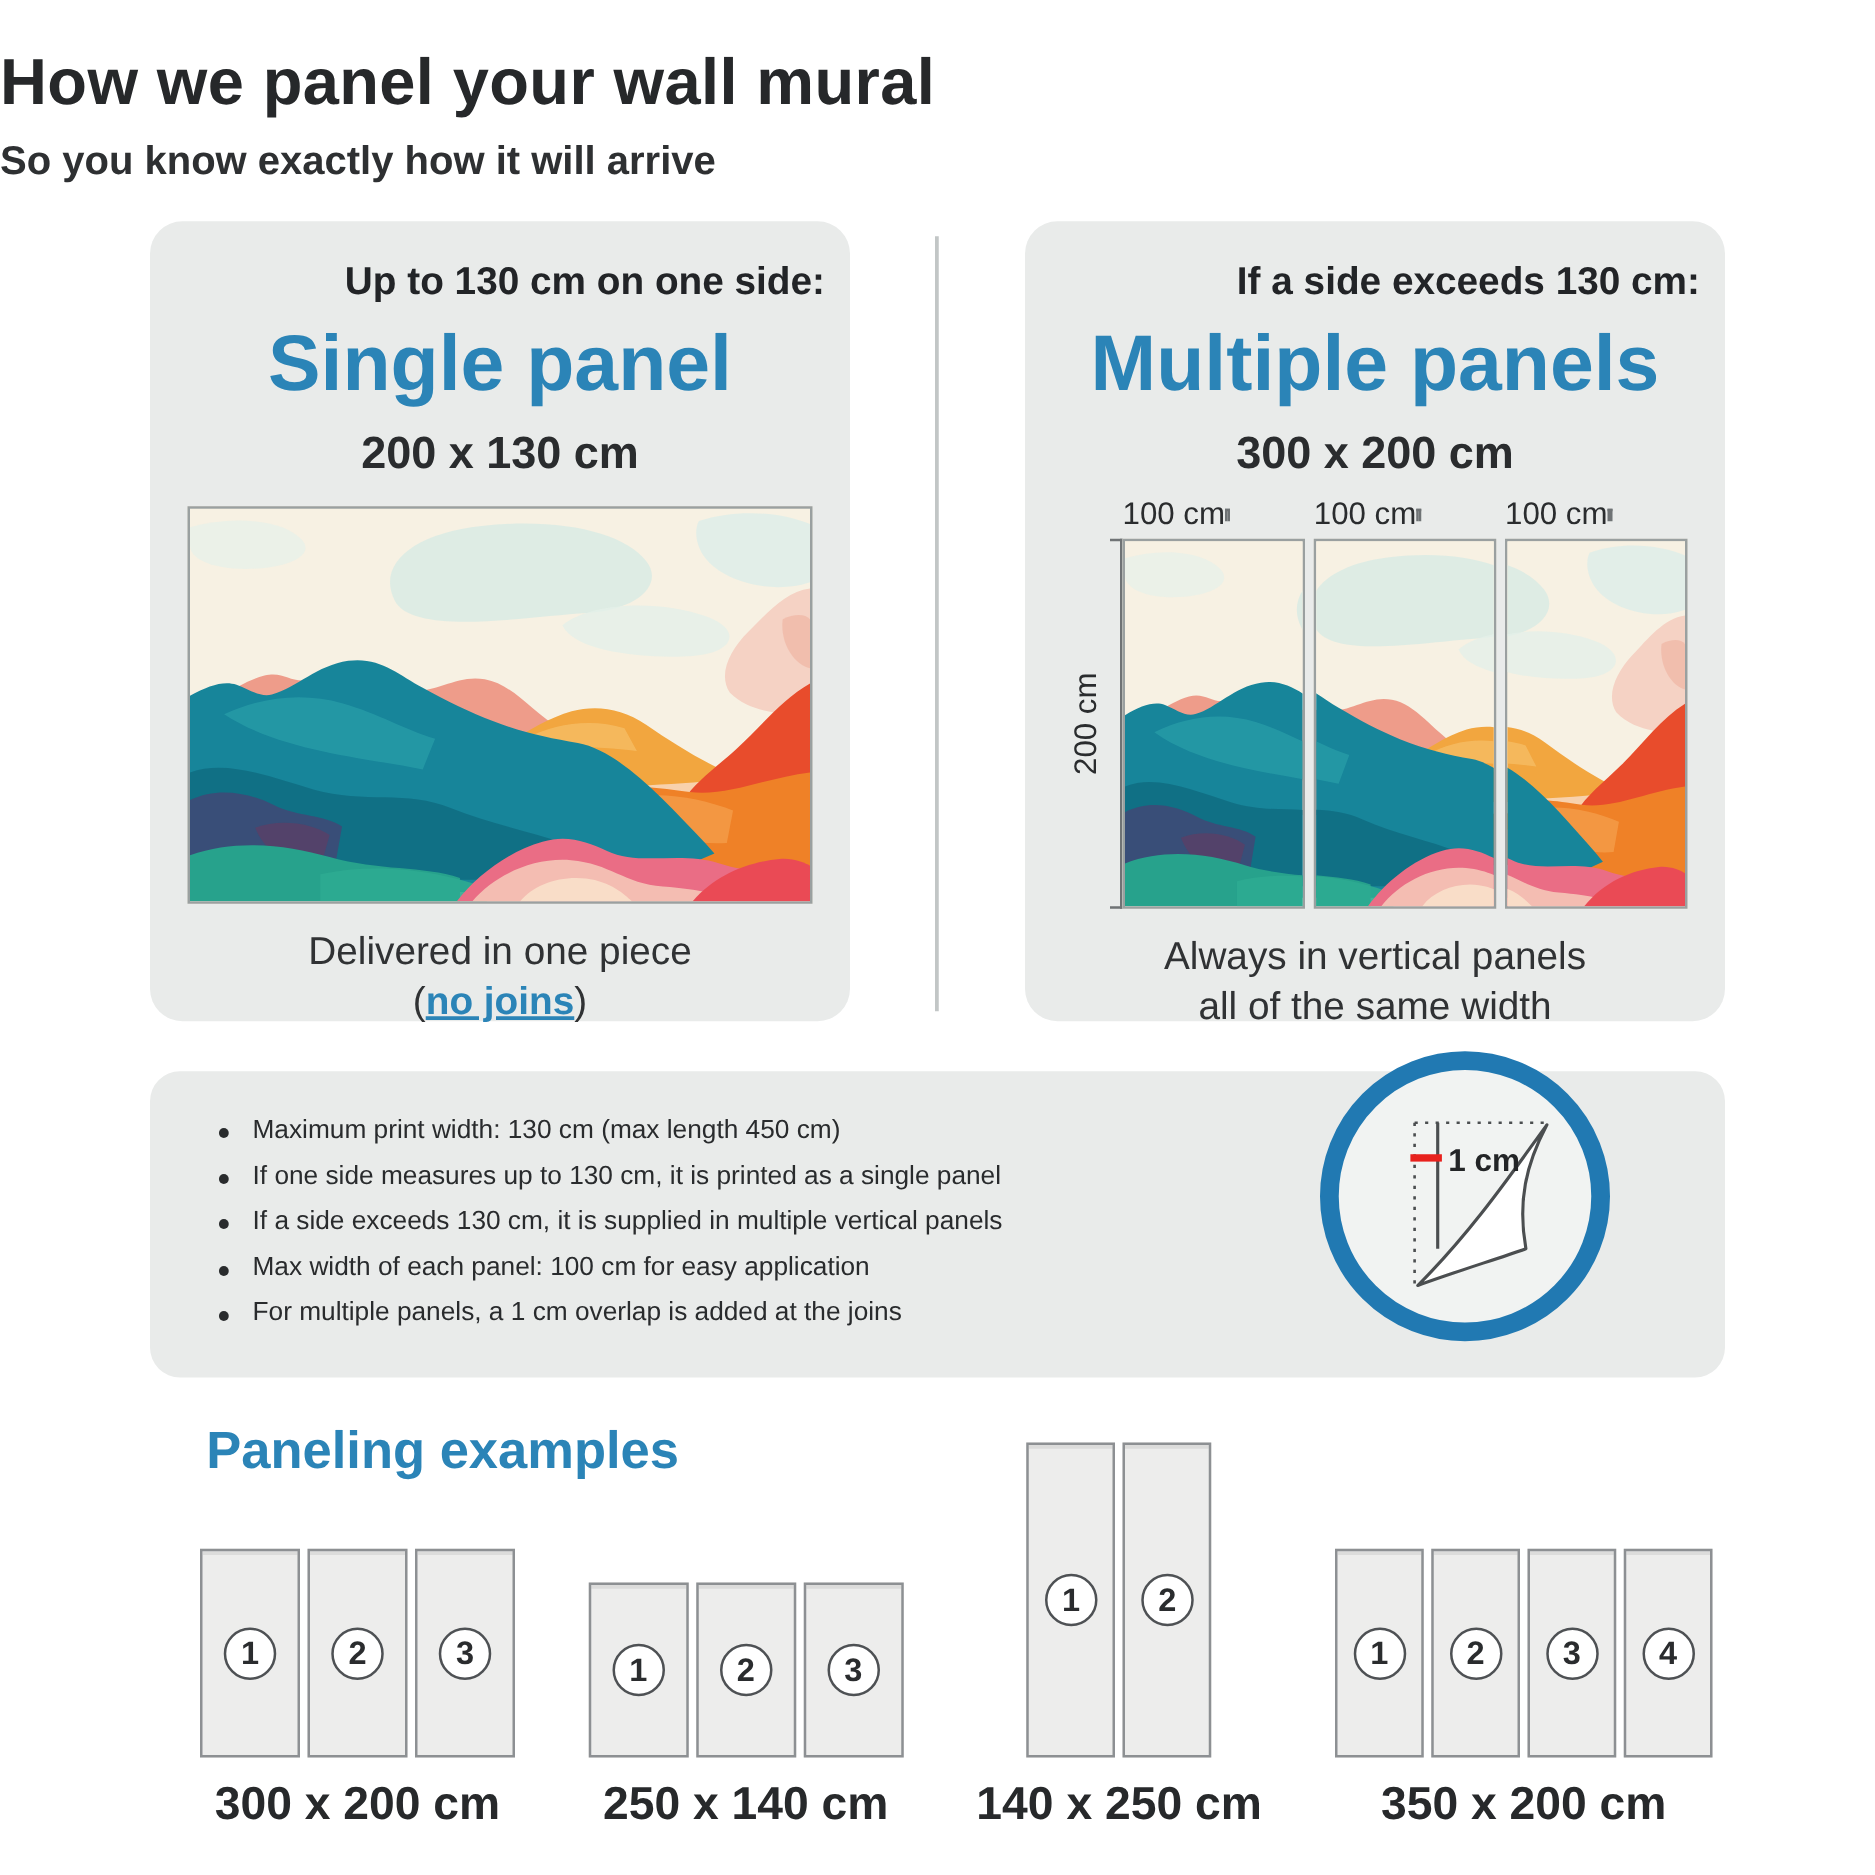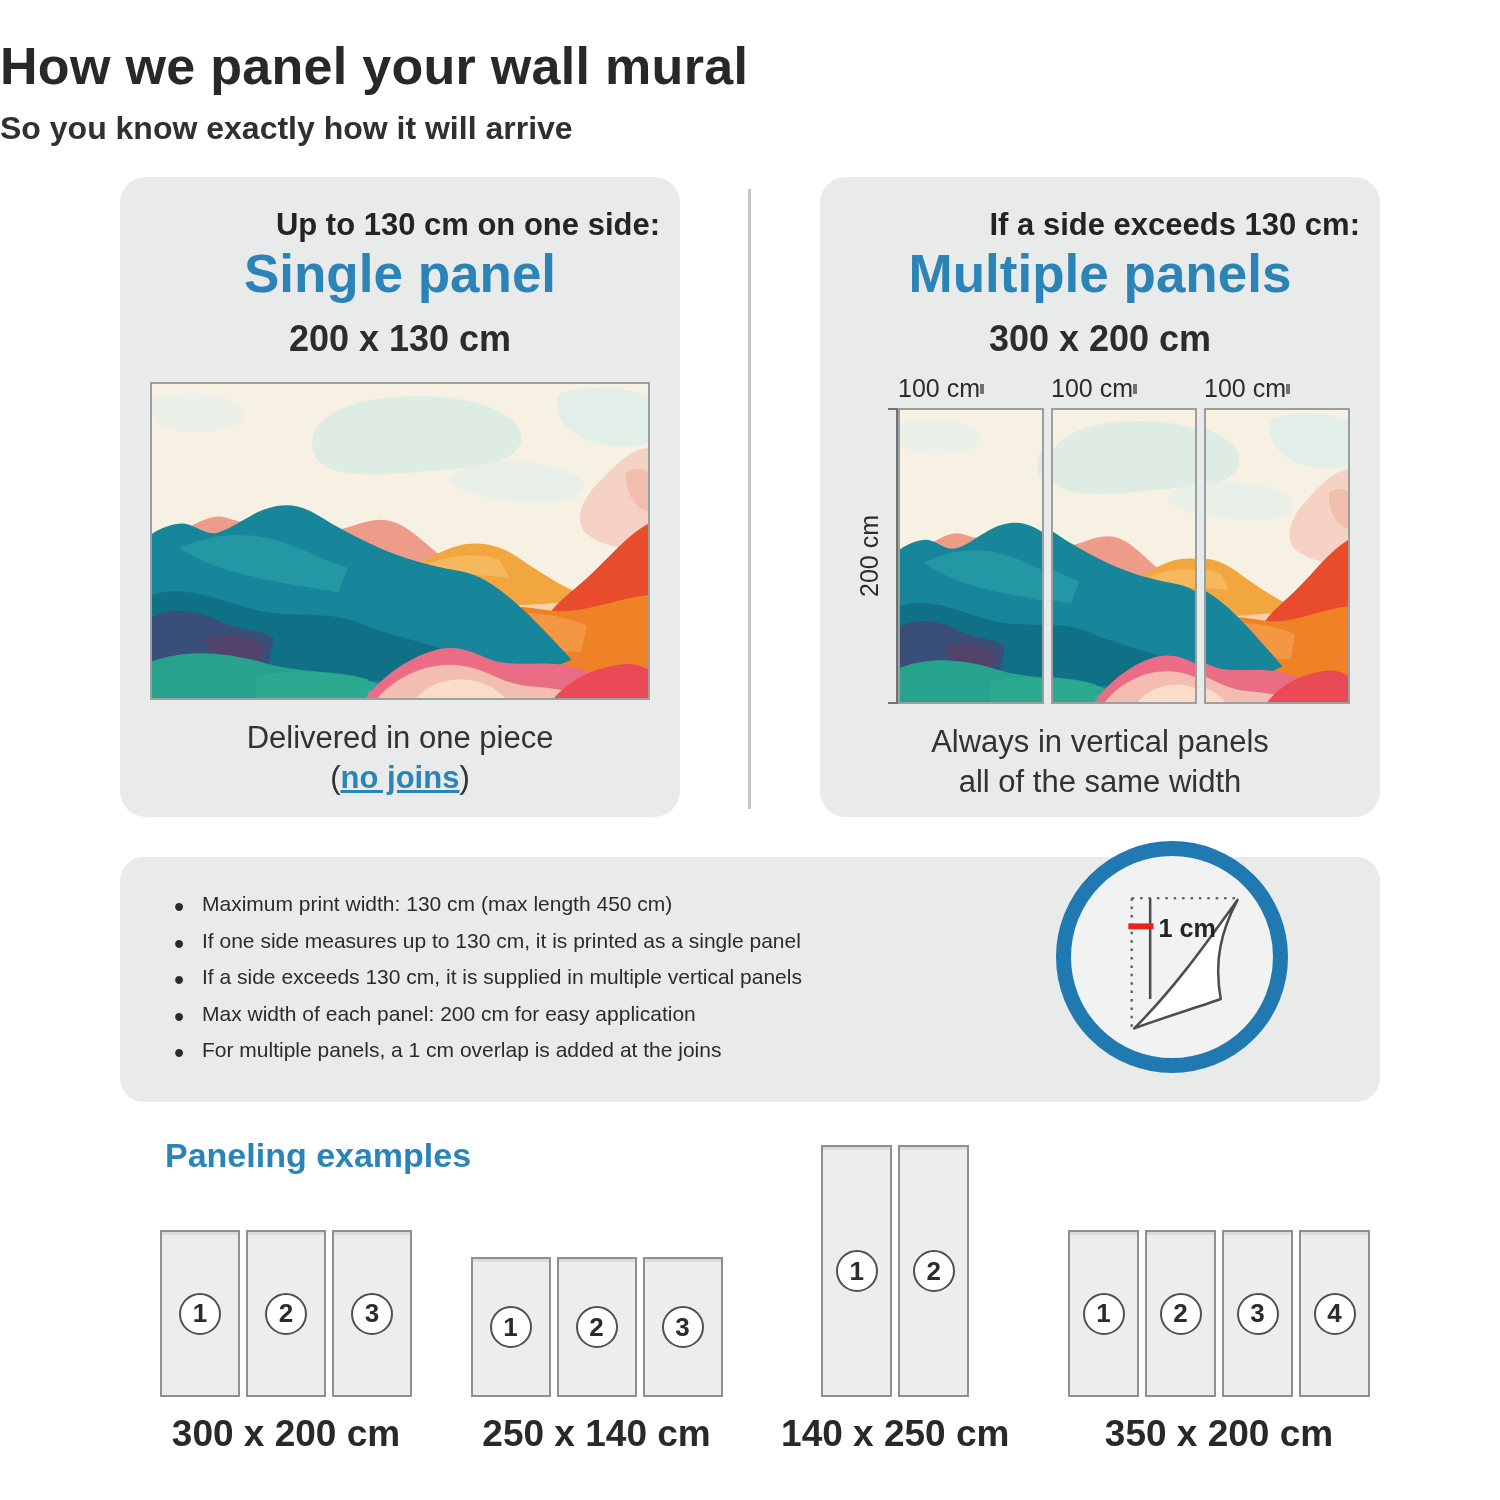--- a/index.html
+++ b/index.html
@@ -19,21 +19,21 @@
   
   .header{text-align:left;padding-top:36px;}
   .title{font-size:52px;font-weight:800;letter-spacing:.3px;color:#26282a;}
   .subtitle{font-size:32px;font-weight:700;margin-top:14px;color:#2e3032;}
 
   
   .cards{position:relative;display:flex;justify-content:space-between;margin:30px 120px 0;}
   .divider{position:absolute;left:calc(50% - 2px);top:12px;height:620px;width:3px;background:#c2c6c6;}
   .card{width:560px;height:640px;background:var(--card-bg);border-radius:26px;padding:30px 20px;text-align:center;}
   .card-condition{font-size:31px;font-weight:700;color:#222427;text-align:right;}
-  .card-heading{font-size:53px;font-weight:800;color:var(--accent);}
+  .card-heading{font-size:63px;font-weight:800;color:var(--accent);margin-top:12px;}
   .card-size{font-size:36px;font-weight:800;margin-top:14px;color:#2a2c2e;}
   .card-caption{font-size:31px;margin-top:18px;line-height:1.3;color:#303234;}
   .caption-strong{font-weight:400;}
   .caption-highlight{color:var(--accent);font-weight:700;text-decoration:underline;}
 
   .single-mural{display:block;width:500px;height:318px;margin:22px auto 6px;border:2px solid #9aa0a0;background:#f7f1e3;}
 
   
   .mural-diagram{display:grid;grid-template-columns:48px 452px;grid-template-rows:40px 296px;width:500px;margin:8px auto 6px;}
   .md-corner{grid-column:1;grid-row:1;}
@@ -50,21 +50,21 @@
   
   .info-box{position:relative;margin:40px 120px 0;background:var(--card-bg);border-radius:24px;
     padding:34px 330px 28px 48px;min-height:216px;}
   .bullets{list-style:none;}
   .bullets li{position:relative;font-size:21px;font-weight:400;color:#292b2d;padding-left:34px;margin-bottom:11px;line-height:1.22;}
   .bullets li::before{content:"•";position:absolute;left:6px;top:-1px;font-size:29px;color:#292b2d;}
   .overlap-circle{position:absolute;right:92px;top:-16px;width:232px;height:232px;border-radius:50%;
     border:15px solid #2179b2;background:#f1f3f2;display:flex;align-items:center;justify-content:center;}
 
   
-  .examples-heading{font-size:34px;font-weight:800;color:var(--accent);margin:34px 0 0 165px;}
+  .examples-heading{font-size:42px;font-weight:800;color:var(--accent);margin:34px 0 0 165px;}
   .examples-row{display:flex;align-items:flex-end;margin:-34px 130px 0 160px;justify-content:space-between;}
   .example{display:flex;flex-direction:column;align-items:center;}
   .ex-diagram{display:flex;align-items:flex-end;gap:6px;height:256px;}
   .ex-panel{position:relative;background:var(--panel-fill);border:2px solid var(--panel-border);
     box-shadow:inset 0 3px 0 rgba(0,0,0,.07);display:flex;align-items:center;justify-content:center;}
   .ex1 .ex-panel{width:80px;height:167px;}
   .ex2 .ex-panel{width:80px;height:140px;}
   .ex3 .ex-panel{width:71px;height:252px;}
   .ex4 .ex-panel{width:71px;height:167px;}
   .num-badge{width:42px;height:42px;border-radius:50%;border:2px solid #4e5154;background:#ffffff;
@@ -171,21 +171,21 @@
       <span>all of the same width</span>
     </div>
   </div>
 </div>
 
 <div class="info-box">
   <ul class="bullets">
       <li>Maximum print width: 130 cm (max length 450 cm)</li>
       <li>If one side measures up to 130 cm, it is printed as a single panel</li>
       <li>If a side exceeds 130 cm, it is supplied in multiple vertical panels</li>
-      <li>Max width of each panel: 200 cm for easy application</li>
+      <li>Max width of each panel: 100 cm for easy application</li>
       <li>For multiple panels, a 1 cm overlap is added at the joins</li>
     </ul>
   <div class="overlap-circle">
     <svg width="168" height="168" viewBox="0 0 200 200">
       <line x1="52" y1="30" x2="178" y2="30" stroke="#4b4e50" stroke-width="2.5" stroke-dasharray="3 7"></line>
       <line x1="52" y1="30" x2="52" y2="186" stroke="#4b4e50" stroke-width="2.5" stroke-dasharray="3 7"></line>
       <line x1="74" y1="30" x2="74" y2="150" stroke="#4b4e50" stroke-width="3"></line>
       <path d="M55 185 C110 130 150 70 178 32 C158 70 150 105 158 150 C130 160 90 172 55 185 Z" fill="#ffffff" stroke="#4b4e50" stroke-width="3" stroke-linejoin="round"></path>
       <rect x="48" y="60" width="30" height="7" fill="#e8211d"></rect>
       <text x="84" y="76" font-size="30" font-weight="bold" fill="#232527" font-family="Liberation Sans, DejaVu Sans, sans-serif">1 cm</text>

